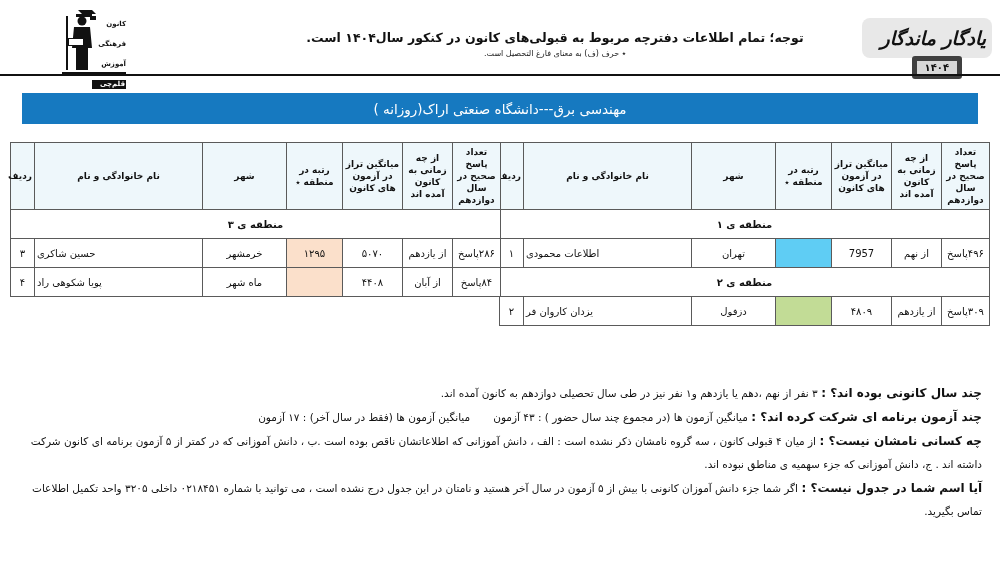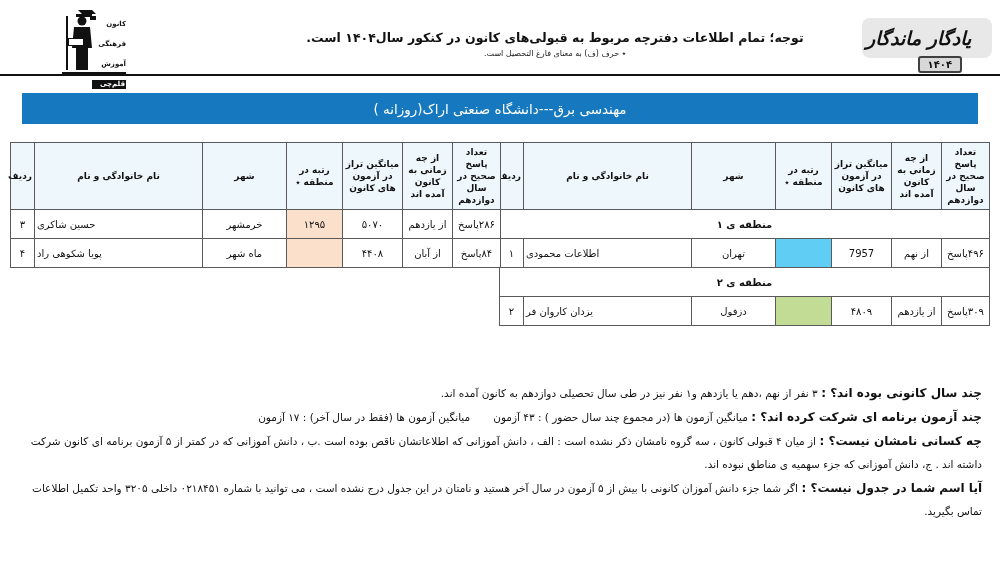--- a/index.html
+++ b/index.html
@@ -107,34 +107,34 @@
     width: 130px;
     height: 40px;
     background: #e8e8e8;
     border-radius: 8px;
   }
   .brand-text {
     position: absolute;
     right: 6px;
     top: 4px;
     width: 120px;
-    text-align: left;
+    text-align: right;
     font-size: 19px;
     font-weight: bold;
     line-height: 32px;
     color: #111;
     font-family: "DejaVu Serif", "Liberation Serif", serif;
     font-style: italic;
   }
   .brand-year {
     position: absolute;
     right: 30px;
     top: 38px;
     background: #d8d8d8;
-    border: 2px solid #404040;
+    border: 5px solid #404040;
     border-radius: 3px;
     font-size: 10px;
     font-weight: bold;
     padding: 1px 8px;
     color: #111;
     text-align: right;
   }
 
   
   .title-bar {
@@ -348,20 +348,23 @@
         <th>تعداد پاسخ صحیح در سال دوازدهم</th>
         <th>از چه زمانی به کانون آمده اند</th>
         <th>میانگین تراز در آزمون های کانون</th>
         <th>رتبه در منطقه ٭</th>
         <th>شهر</th>
         <th>نام خانوادگی و نام</th>
         <th>ردیف</th>
       </tr>
     </thead>
     <tbody>
+      <tr class="region-row region-peach">
+        <td colspan="7">منطقه ی ۳</td>
+      </tr>
       <tr>
         <td>۲۸۶پاسخ</td>
         <td>از یازدهم</td>
         <td>۵۰۷۰</td>
         <td class="tint-peach">۱۲۹۵</td>
         <td>خرمشهر</td>
         <td class="name-cell">حسین شاکری</td>
         <td>۳</td>
       </tr>
       <tr>

